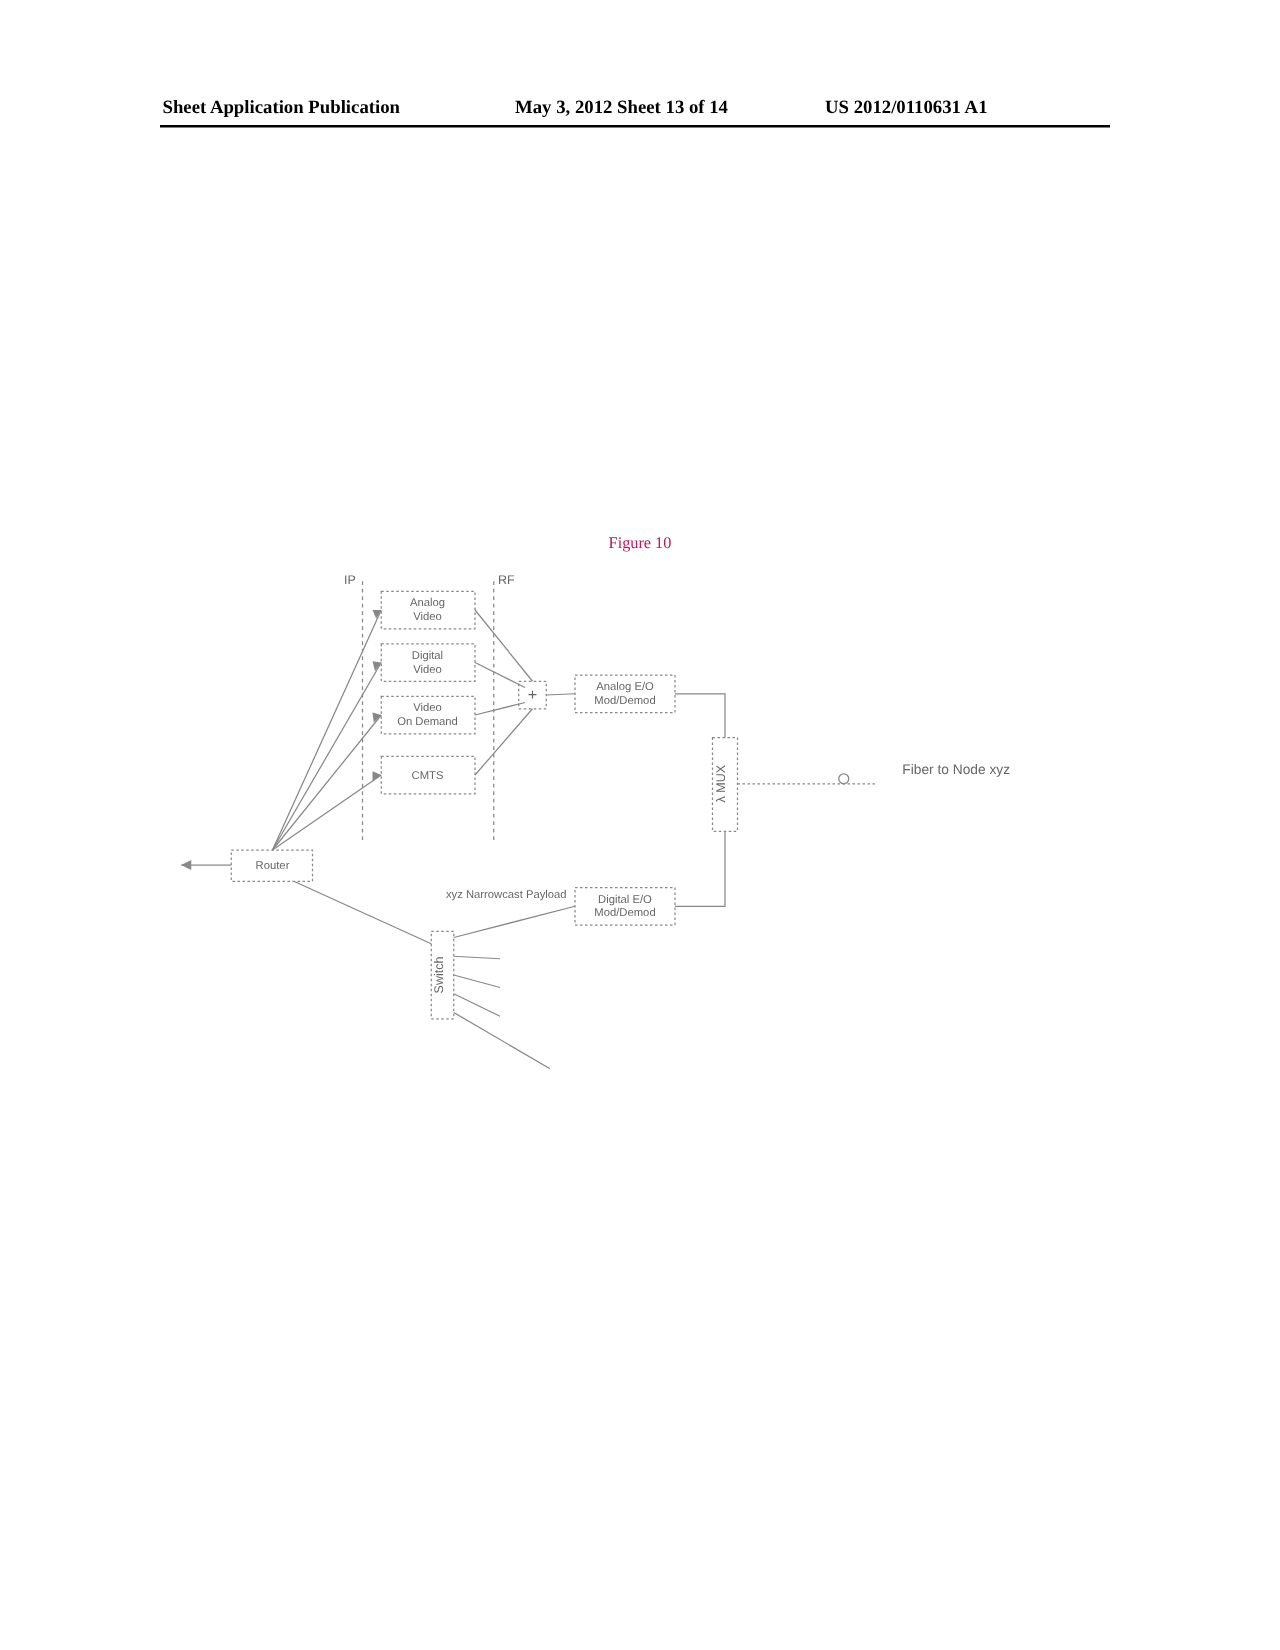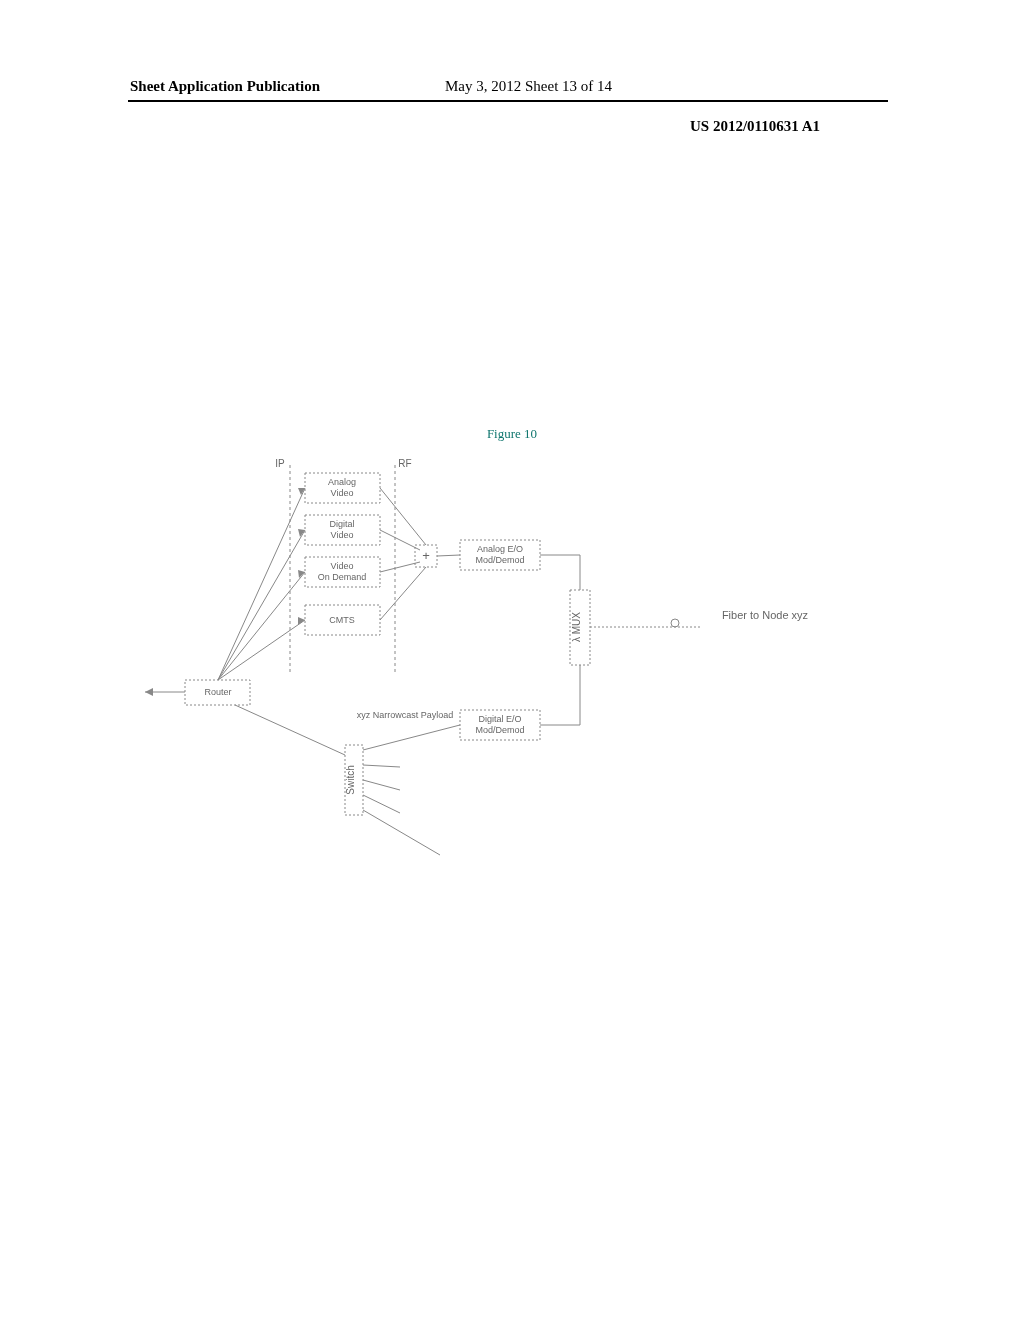--- a/index.html
+++ b/index.html
@@ -19,45 +19,44 @@
     width: 1024px;
     font-size: 15px;
   }
   .page-header .left {
     position: absolute;
     left: 130px;
     font-weight: bold;
   }
   .page-header .mid {
     position: absolute;
-    left: 445px;
-    font-weight: normal;
+    left: 412px;
+    font-weight: bold;
   }
   .page-header .right {
     position: absolute;
-    left: 690px;
+    left: 660px;
     font-weight: bold;
-    margin-top: 40px;
   }
   .header-line {
     position: absolute;
     top: 100px;
     left: 128px;
     width: 760px;
     height: 0;
     border-top: 2px solid #000;
   }
   .fig-title {
     position: absolute;
     top: 426px;
     left: 0;
     width: 1024px;
     text-align: center;
     font-size: 13px;
-    color: #0f766e;
+    color: #be185d;
   }
   .svgwrap {
     position: absolute;
     top: 455px;
     left: 140px;
     width: 760px;
     height: 450px;
     text-decoration: underline;
   }
   svg { width: 100%; height: 100%; overflow: visible; }

